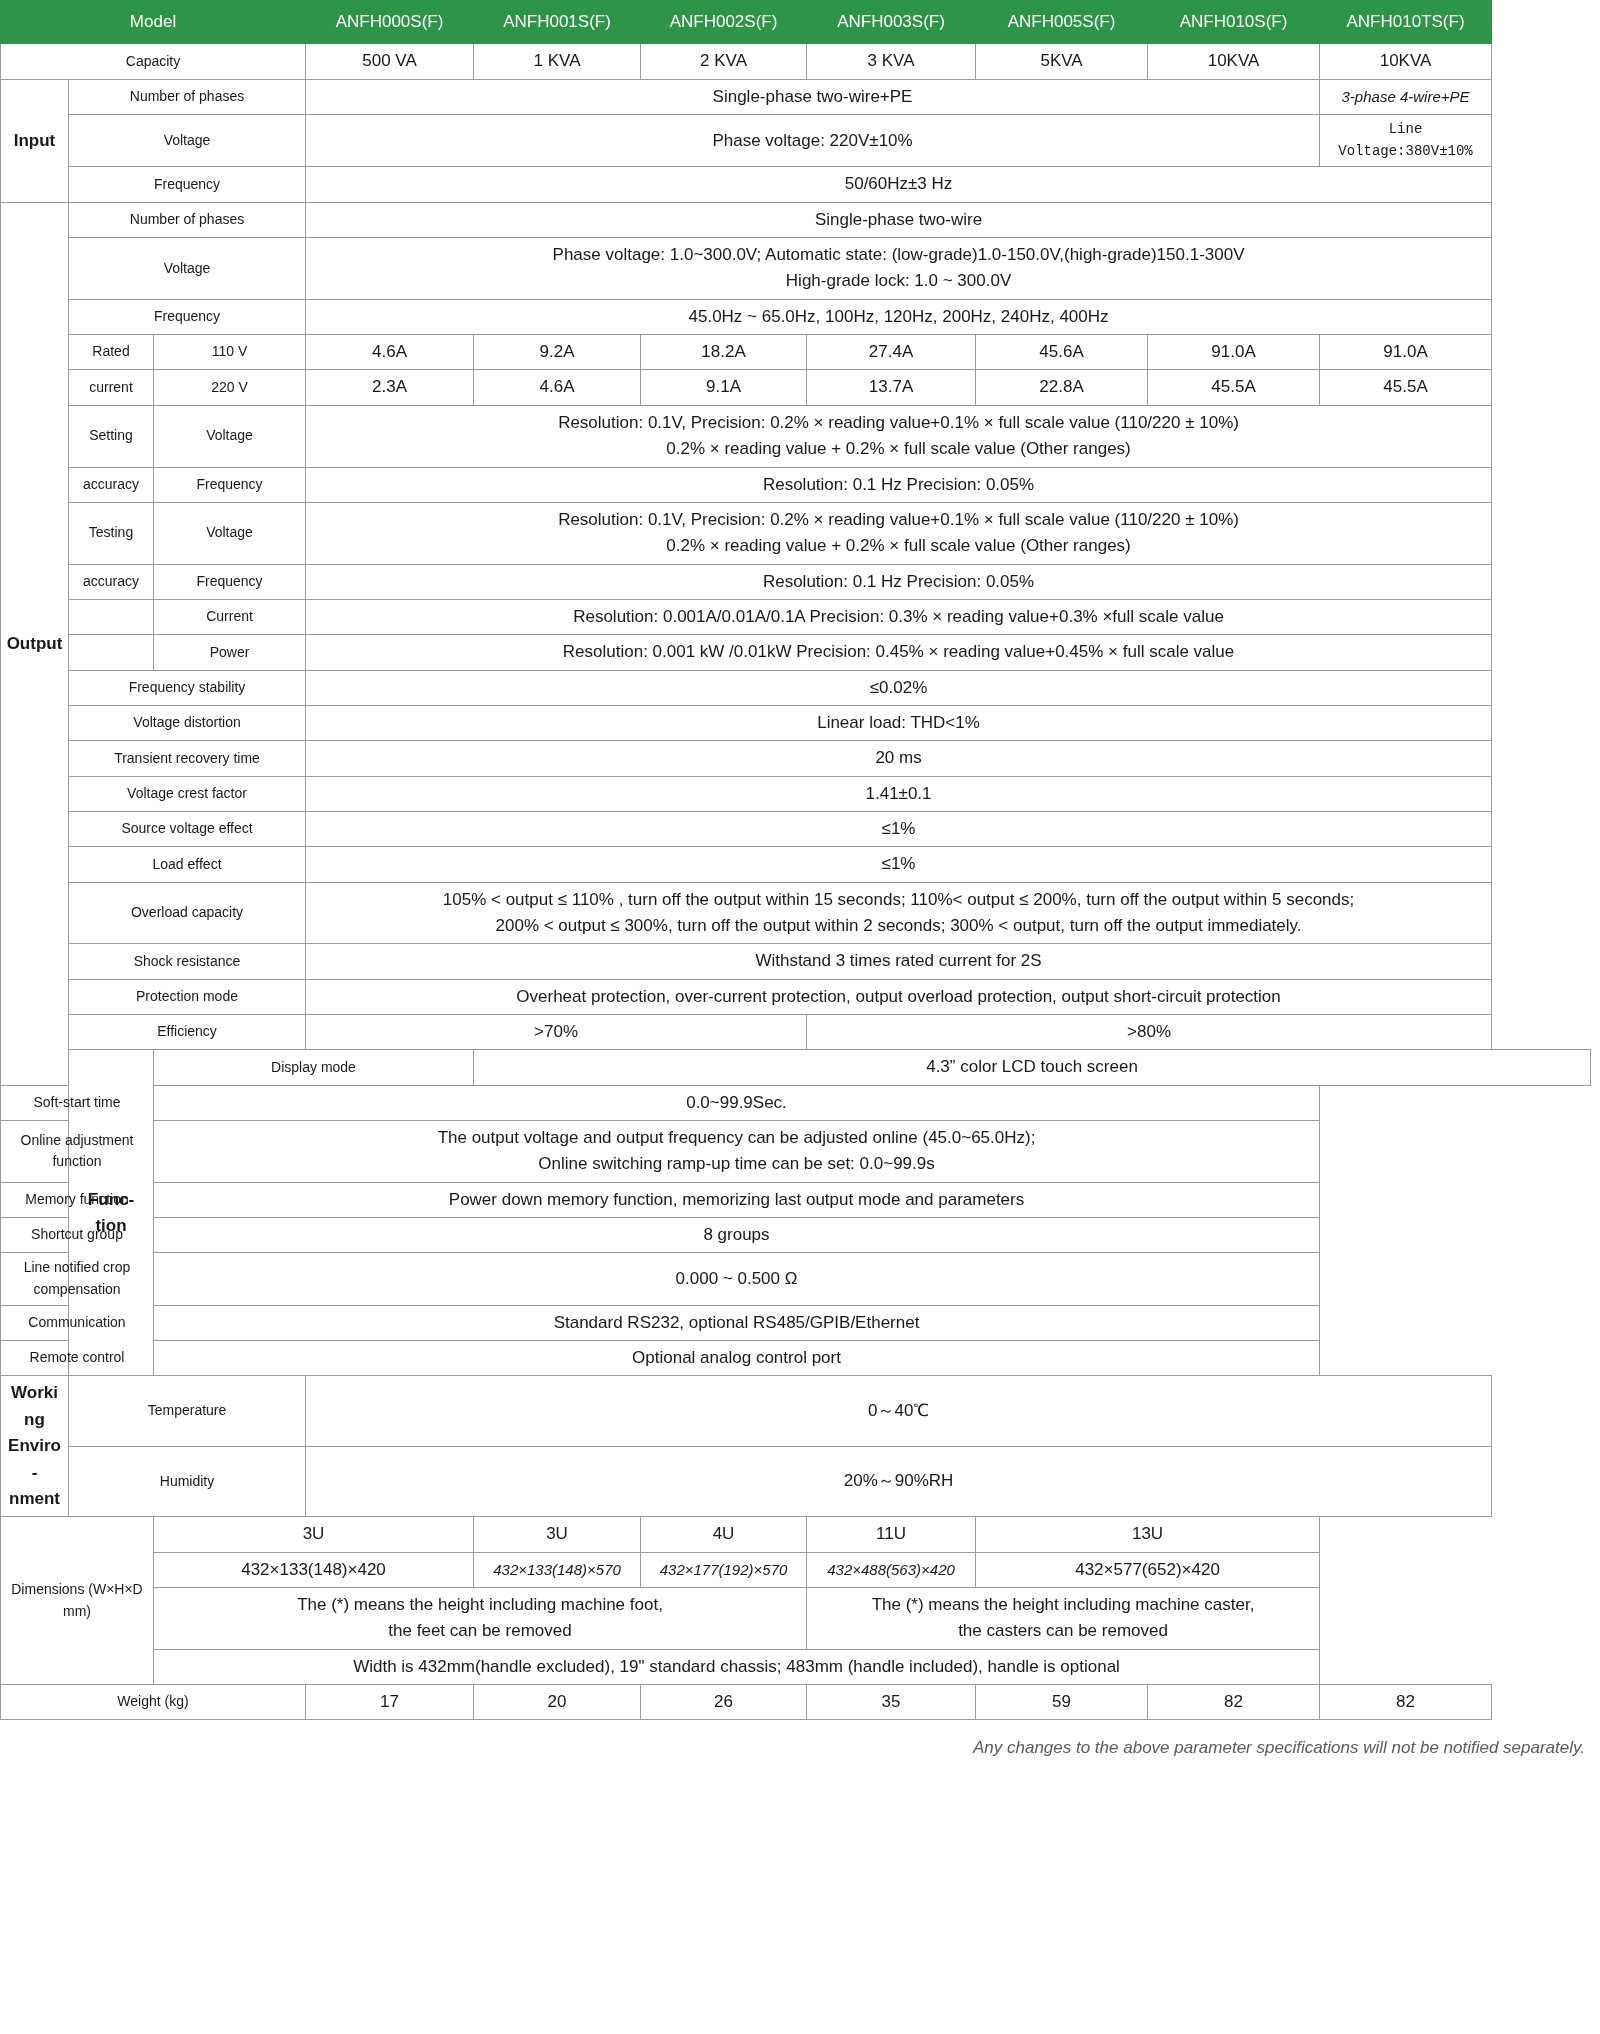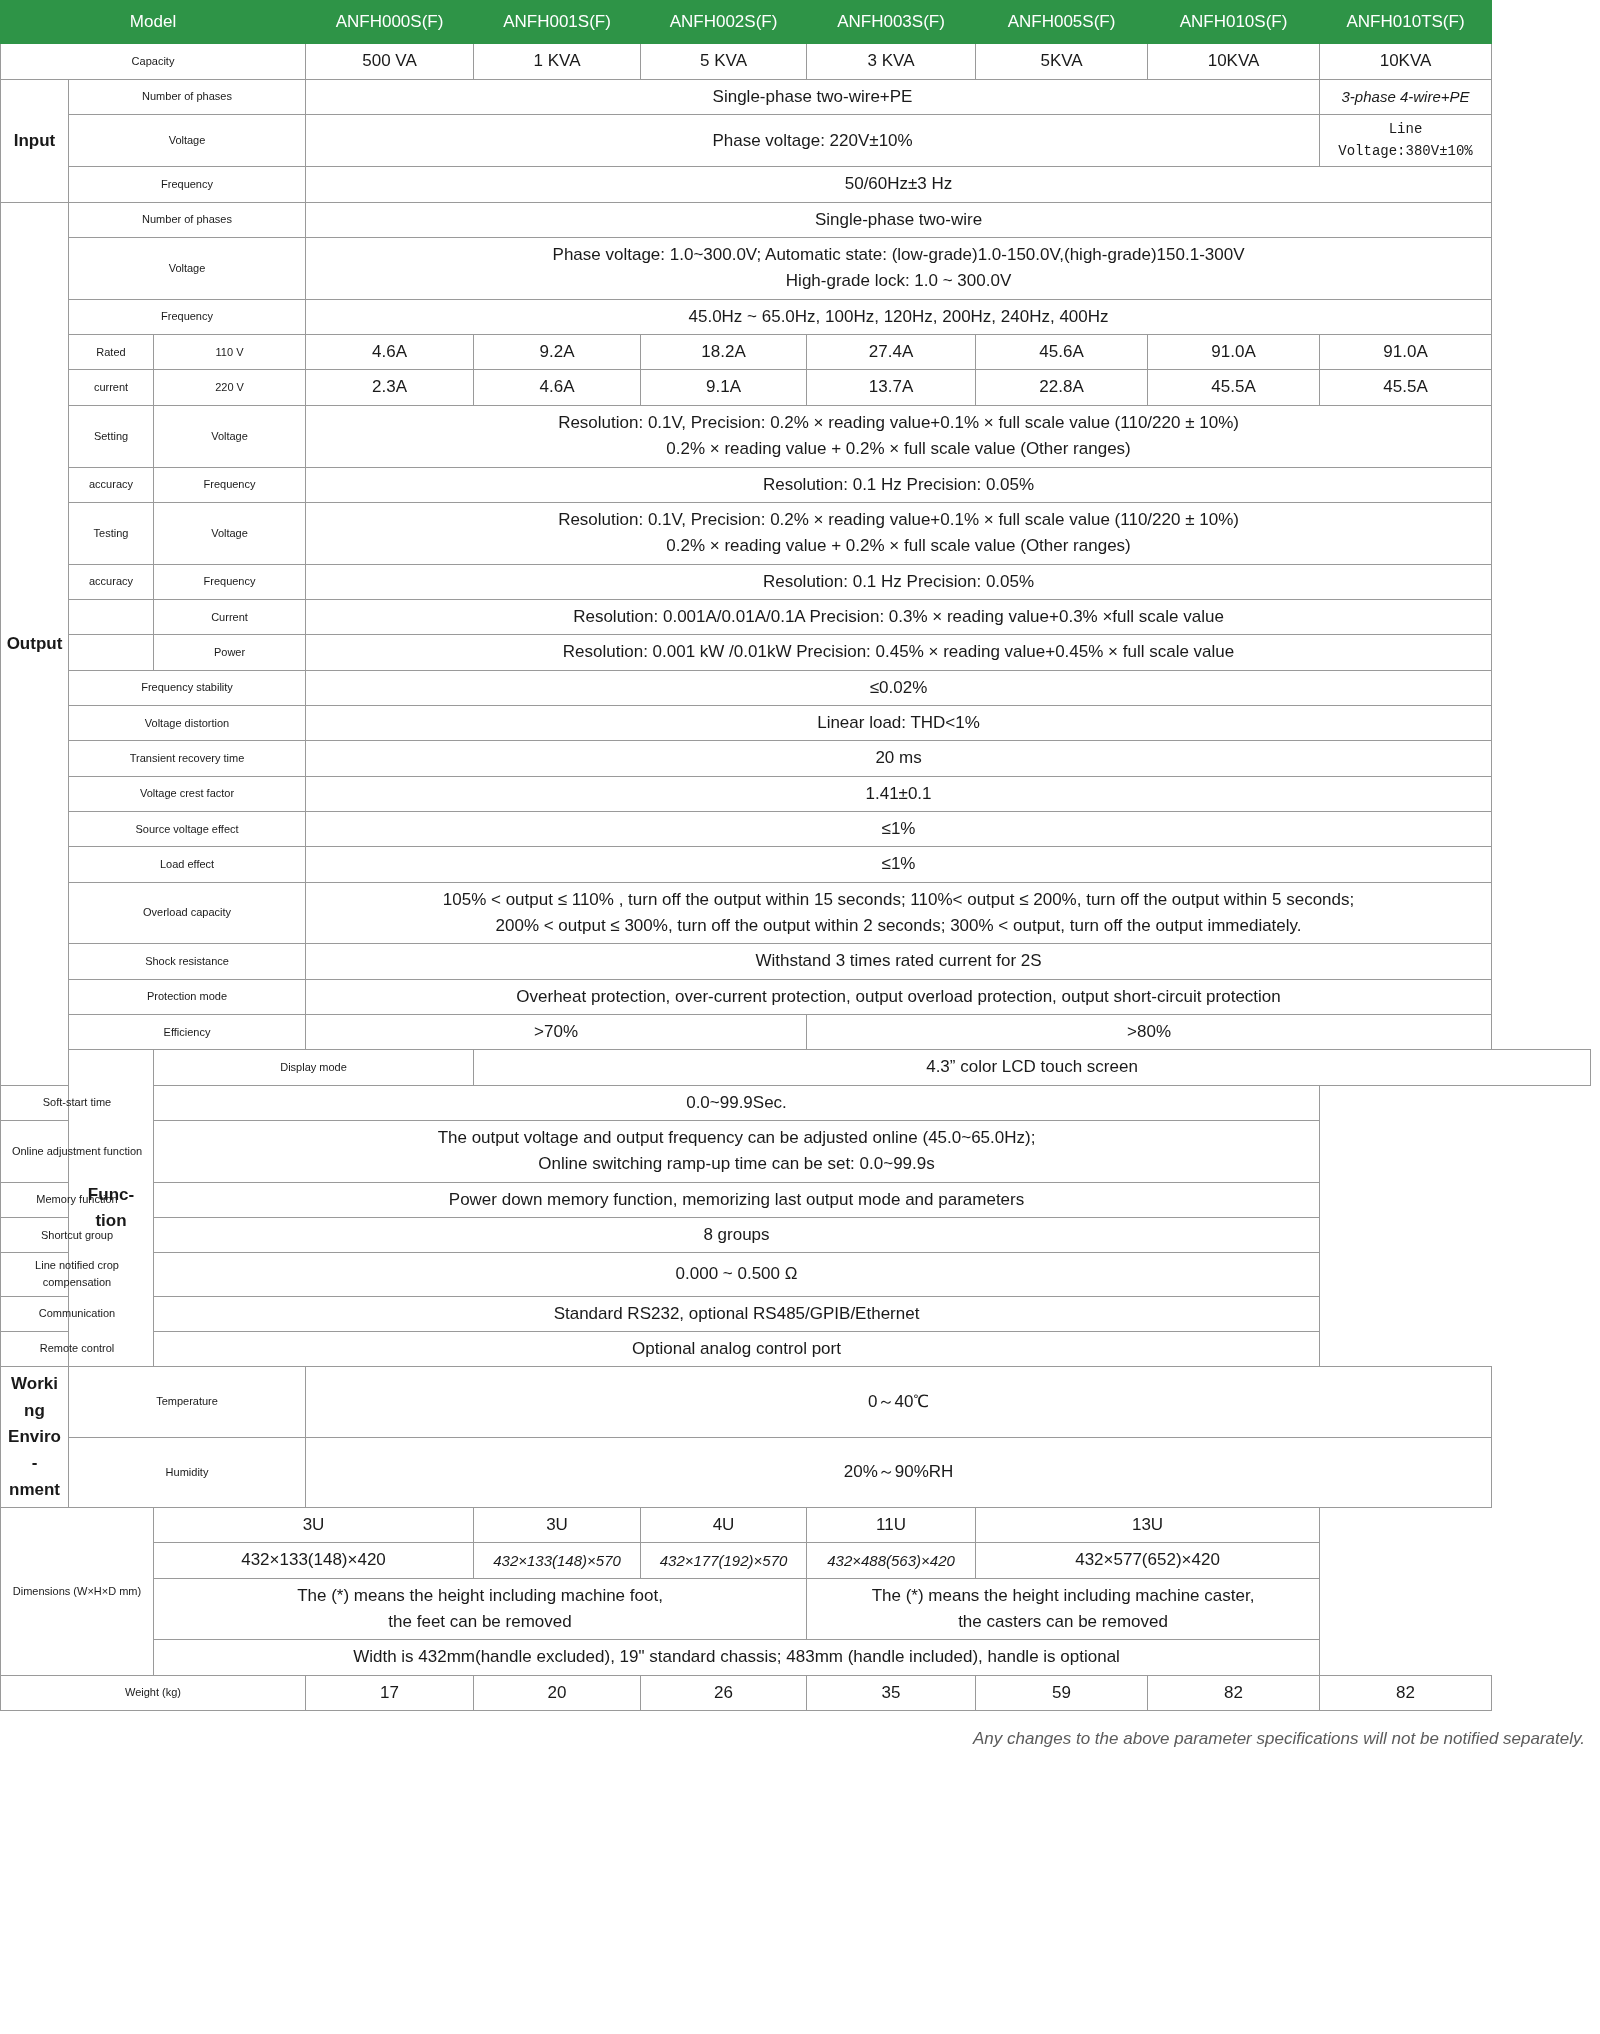--- a/index.html
+++ b/index.html
@@ -45,21 +45,21 @@
     font-weight: normal;
     border: 1px solid #2e9447;
     padding: 8px 5px;
   }
   td.grp {
     background: #ffffff;
     font-size: 17px;
     font-weight: bold;
   }
   td.lbl {
-    font-size: 11px;
+    font-size: 14px;
   }
   td.small {
     font-size: 15px;
     font-style: italic;
   }
   td.xsmall {
     font-size: 14px;
     font-family: Liberation Mono, monospace;
   }
   .two-line > div { display: block; }
@@ -102,21 +102,21 @@
       <td>ANFH003S(F)</td>
       <td>ANFH005S(F)</td>
       <td>ANFH010S(F)</td>
       <td>ANFH010TS(F)</td>
     </tr>
 
     <tr>
       <td colspan="3" class="plain lbl">Capacity</td>
       <td class="plain">500 VA</td>
       <td class="plain">1 KVA</td>
-      <td class="plain">5 KVA</td>
+      <td class="plain">2 KVA</td>
       <td class="plain">3 KVA</td>
       <td class="plain">5KVA</td>
       <td class="plain">10KVA</td>
       <td class="plain">10KVA</td>
     </tr>
 
     <tr>
       <td rowspan="3" class="grp">Input</td>
       <td colspan="2" class="shade lbl">Number of phases</td>
       <td colspan="6" class="shade">Single-phase two-wire+PE</td>

